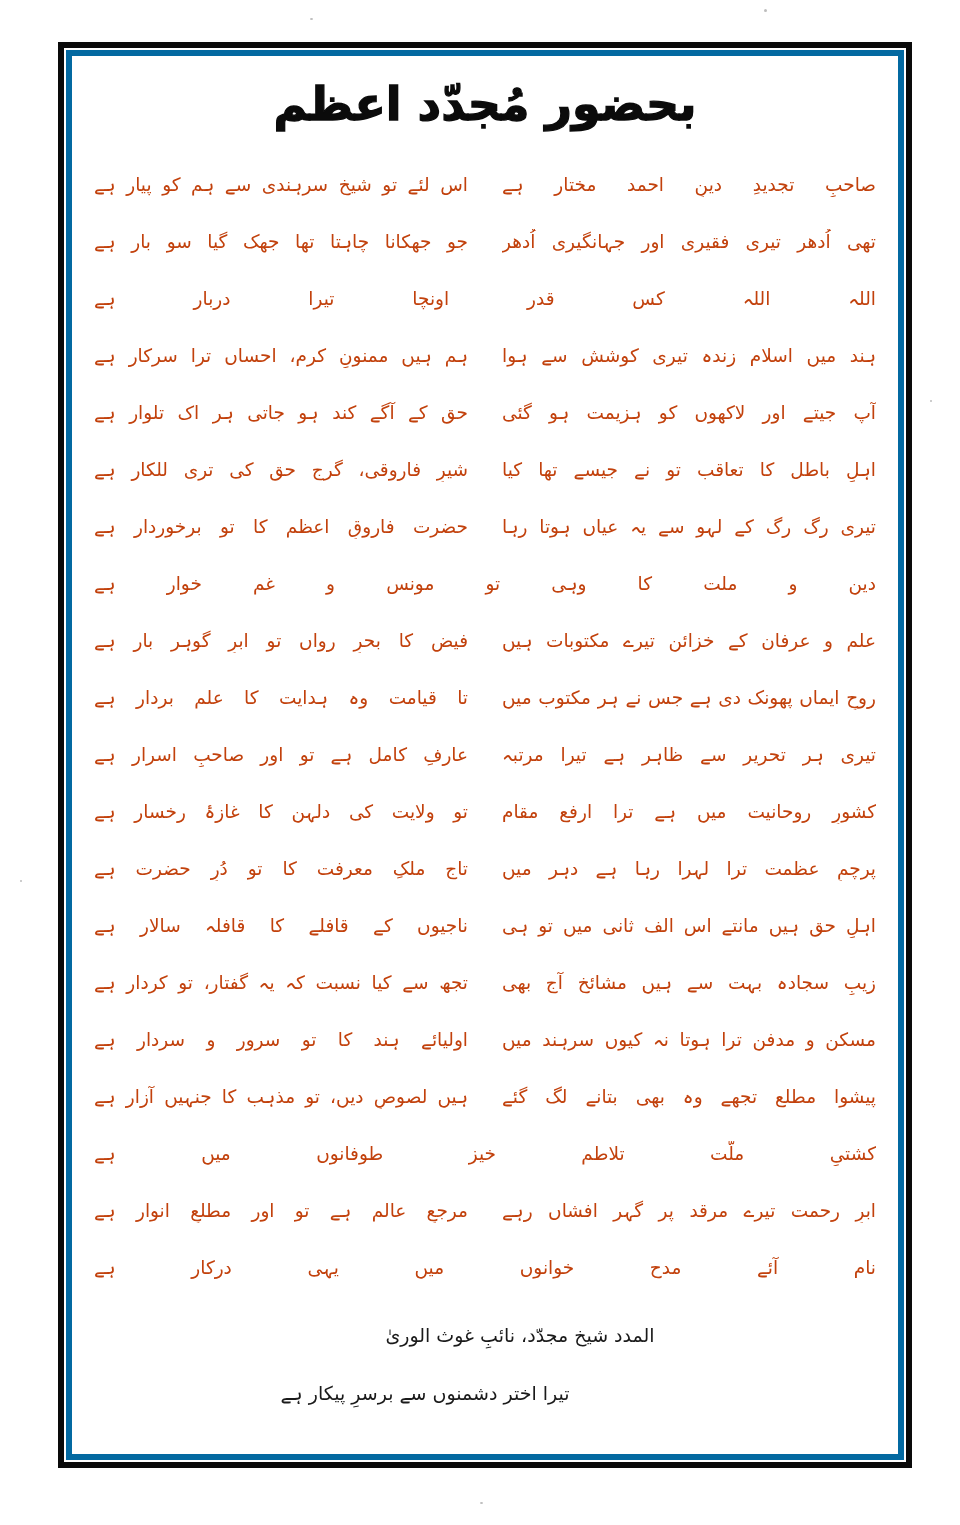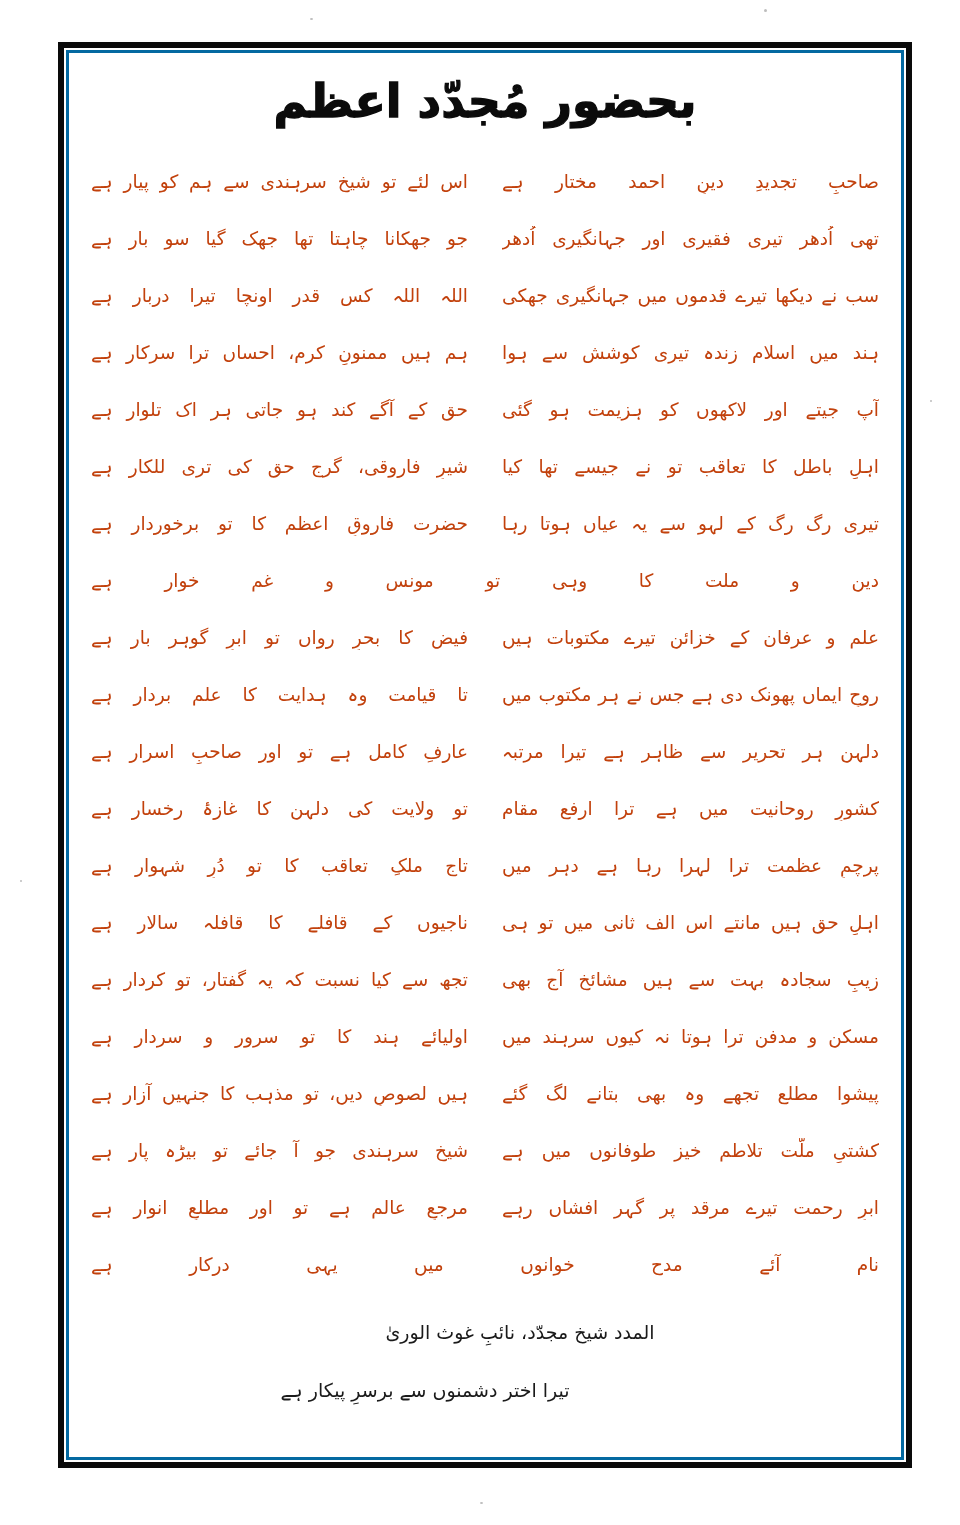--- a/index.html
+++ b/index.html
@@ -22,21 +22,21 @@
     top: 42px;
     width: 854px;
     height: 1426px;
     border: 6px solid #0a0a0a;
     box-sizing: border-box;
     background: #ffffff;
   }
   .frame-inner {
     position: absolute;
     inset: 2px;
-    border: 3px solid #0369a1;
+    border: 6px solid #0369a1;
     box-sizing: border-box;
     padding: 10px 14px 0 14px;
     overflow: hidden;
   }
   .page-title {
     text-align: center;
     font-size: 46px;
     line-height: 72px;
     font-weight: bold;
     letter-spacing: 1px;
@@ -107,21 +107,20 @@
     <div class="misra misra-first">صاحبِ تجدیدِ دینِ احمد مختار ہے</div>
     <div class="misra misra-second">اس لئے تو شیخ سرہندی سے ہم کو پیار ہے</div>
   </div>
 
   <div class="couplet-row">
     <div class="misra misra-first">تھی اُدھر تیری فقیری اور جہانگیری اُدھر</div>
     <div class="misra misra-second">جو جھکانا چاہتا تھا جھک گیا سو بار ہے</div>
   </div>
 
   <div class="couplet-row">
-    <div class="misra misra-first">سب نے دیکھا تیرے قدموں میں جہانگیری جھکی</div>
     <div class="misra misra-second">اللہ اللہ کس قدر اونچا تیرا دربار ہے</div>
   </div>
 
   <div class="couplet-row">
     <div class="misra misra-first">ہند میں اسلام زندہ تیری کوشش سے ہوا</div>
     <div class="misra misra-second">ہم ہیں ممنونِ کرم، احساں ترا سرکار ہے</div>
   </div>
 
   <div class="couplet-row">
     <div class="misra misra-first">آپ جیتے اور لاکھوں کو ہزیمت ہو گئی</div>
@@ -146,32 +145,32 @@
     <div class="misra misra-first">علم و عرفان کے خزائن تیرے مکتوبات ہیں</div>
     <div class="misra misra-second">فیض کا بحرِ رواں تو ابرِ گوہر بار ہے</div>
   </div>
 
   <div class="couplet-row">
     <div class="misra misra-first">روحِ ایماں پھونک دی ہے جس نے ہر مکتوب میں</div>
     <div class="misra misra-second">تا قیامت وہ ہدایت کا علم بردار ہے</div>
   </div>
 
   <div class="couplet-row">
-    <div class="misra misra-first">دلہن ہر تحریر سے ظاہر ہے تیرا مرتبہ</div>
+    <div class="misra misra-first">تیری ہر تحریر سے ظاہر ہے تیرا مرتبہ</div>
     <div class="misra misra-second">عارفِ کامل ہے تو اور صاحبِ اسرار ہے</div>
   </div>
 
   <div class="couplet-row">
     <div class="misra misra-first">کشورِ روحانیت میں ہے ترا ارفع مقام</div>
     <div class="misra misra-second">تو ولایت کی دلہن کا غازۂ رخسار ہے</div>
   </div>
 
   <div class="couplet-row">
     <div class="misra misra-first">پرچمِ عظمت ترا لہرا رہا ہے دہر میں</div>
-    <div class="misra misra-second">تاجِ ملکِ تعاقب کا تو دُرِ شہوار ہے</div>
+    <div class="misra misra-second">تاجِ ملکِ معرفت کا تو دُرِ حضرت ہے</div>
   </div>
 
   <div class="couplet-row">
     <div class="misra misra-first">اہلِ حق ہیں مانتے اس الف ثانی میں تو ہی</div>
     <div class="misra misra-second">ناجیوں کے قافلے کا قافلہ سالار ہے</div>
   </div>
 
   <div class="couplet-row">
     <div class="misra misra-first">زیبِ سجادہ بہت سے ہیں مشائخ آج بھی</div>
     <div class="misra misra-second">تجھ سے کیا نسبت کہ یہ گفتار، تو کردار ہے</div>
@@ -182,21 +181,20 @@
     <div class="misra misra-second">اولیائے ہند کا تو سرور و سردار ہے</div>
   </div>
 
   <div class="couplet-row">
     <div class="misra misra-first">پیشوا مطلع تجھے وہ بھی بتانے لگ گئے</div>
     <div class="misra misra-second">ہیں لصوصِ دیں، تو مذہب کا جنہیں آزار ہے</div>
   </div>
 
   <div class="couplet-row">
     <div class="misra misra-first">کشتیِ ملّت تلاطم خیز طوفانوں میں ہے</div>
-    <div class="misra misra-second">شیخ سرہندی جو آ جائے تو بیڑہ پار ہے</div>
   </div>
 
   <div class="couplet-row">
     <div class="misra misra-first">ابرِ رحمت تیرے مرقد پر گہر افشاں رہے</div>
     <div class="misra misra-second">مرجعِ عالم ہے تو اور مطلعِ انوار ہے</div>
   </div>
 
   <div class="couplet-row">
     <div class="misra misra-second">نام آئے مدح خوانوں میں یہی درکار ہے</div>
   </div>

